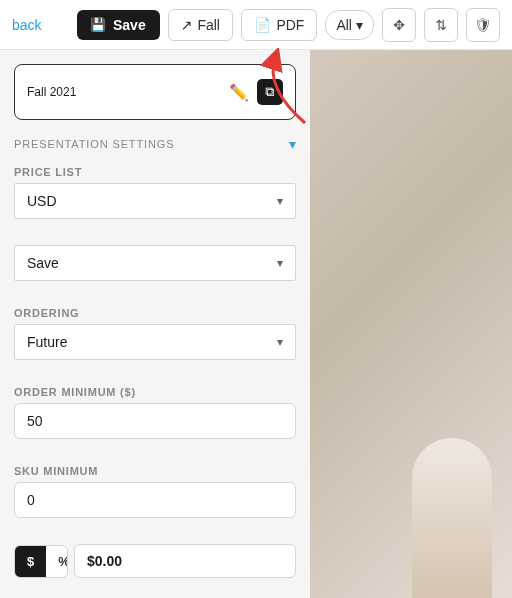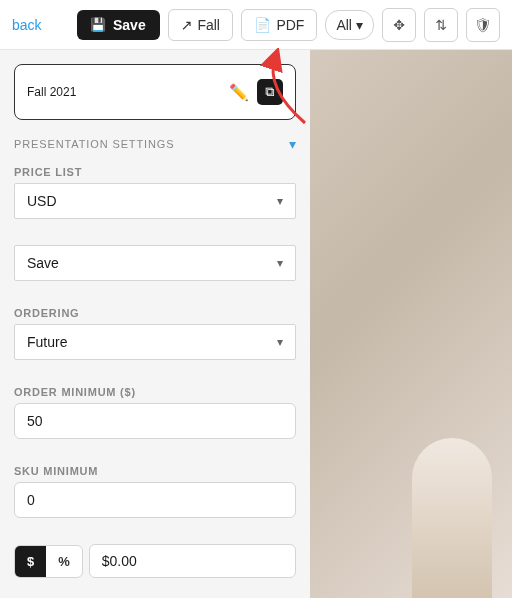--- a/index.html
+++ b/index.html
@@ -230,20 +230,21 @@
       color: #fff;
     }
     .deposit-input {
       flex: 1;
       border: 1px solid #d5d5d5;
       border-radius: 6px;
       padding: 8px 12px;
       font-size: 14px;
       color: #1a1a1a;
       background: #fff;
+      font-weight: bold;
     }
 
     
     .toggle-row {
       display: flex;
       align-items: center;
       justify-content: space-between;
       margin-bottom: 14px;
     }
     .toggle-label-group {

